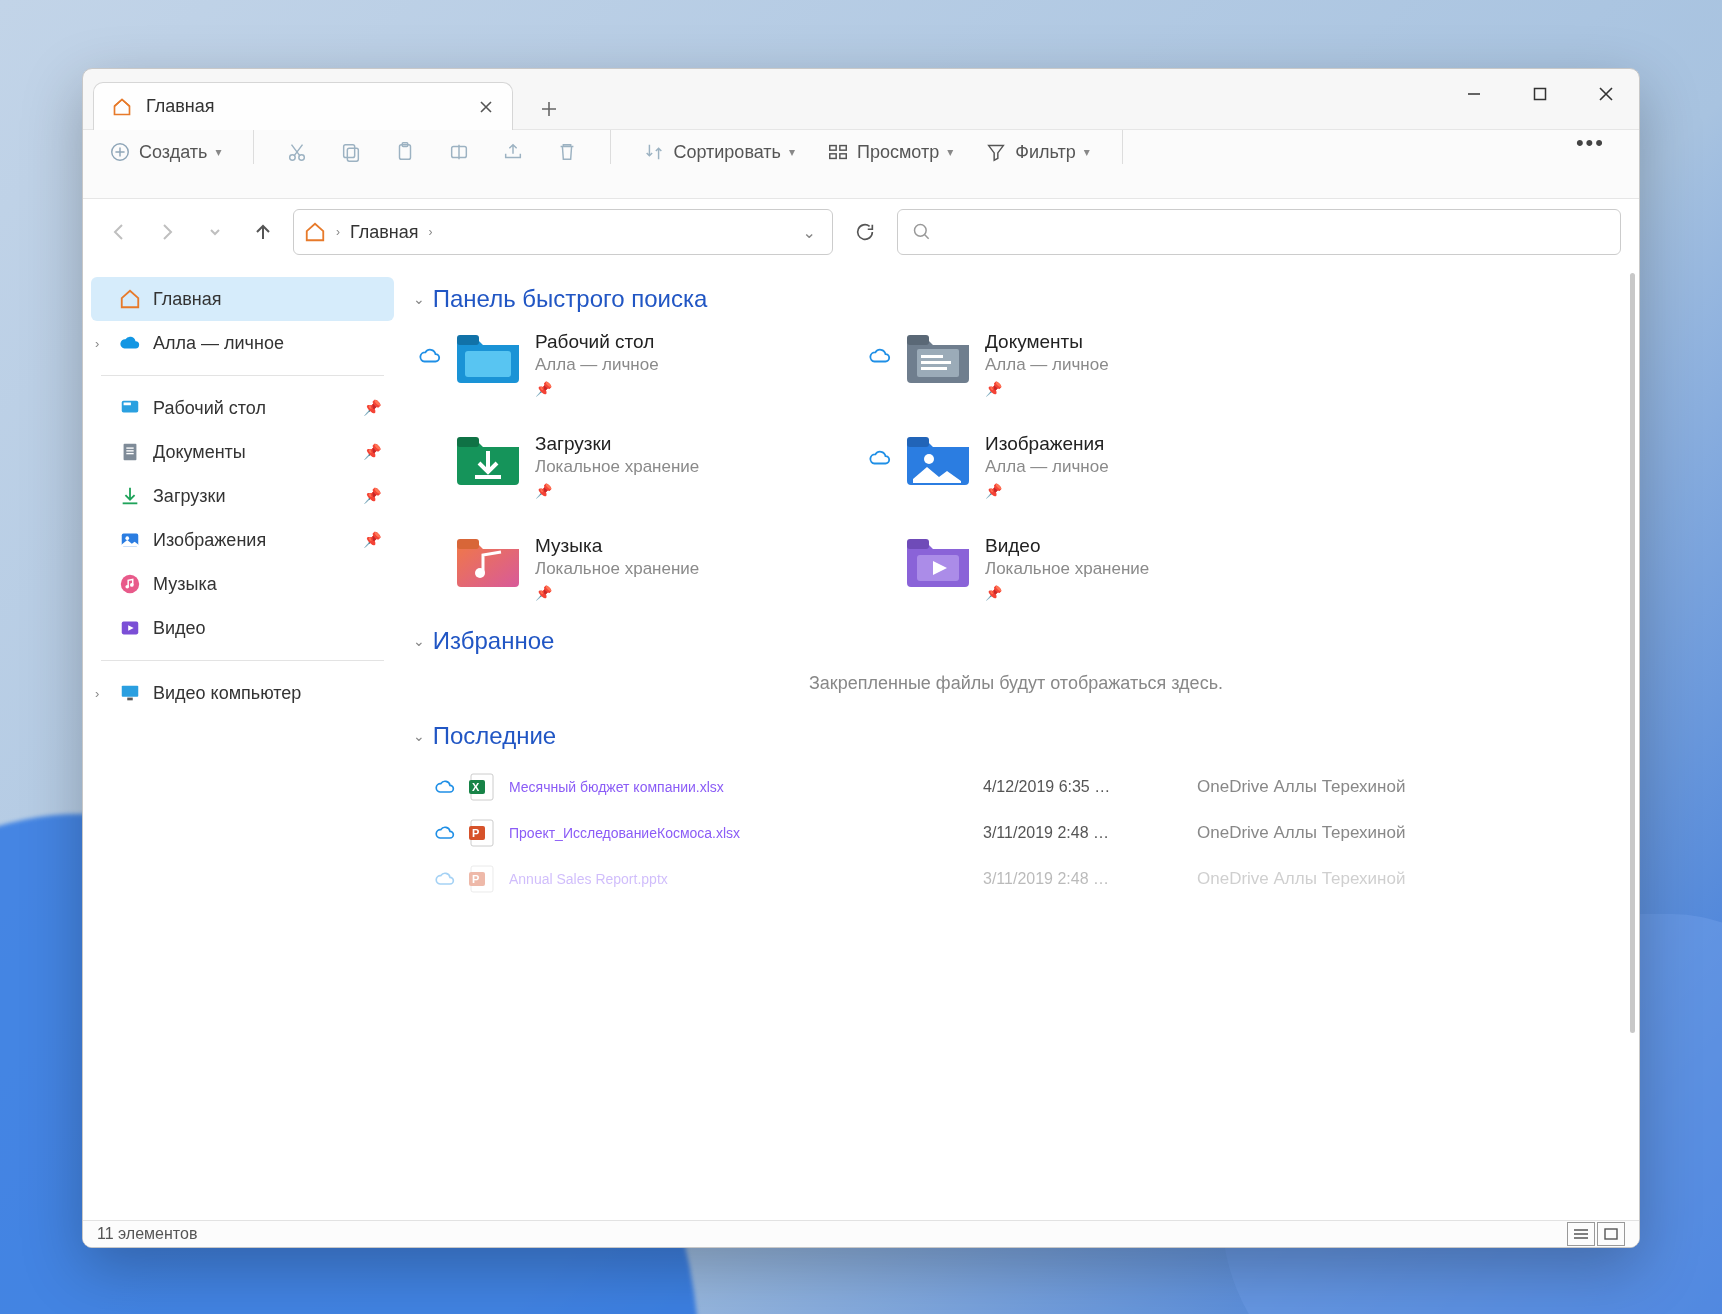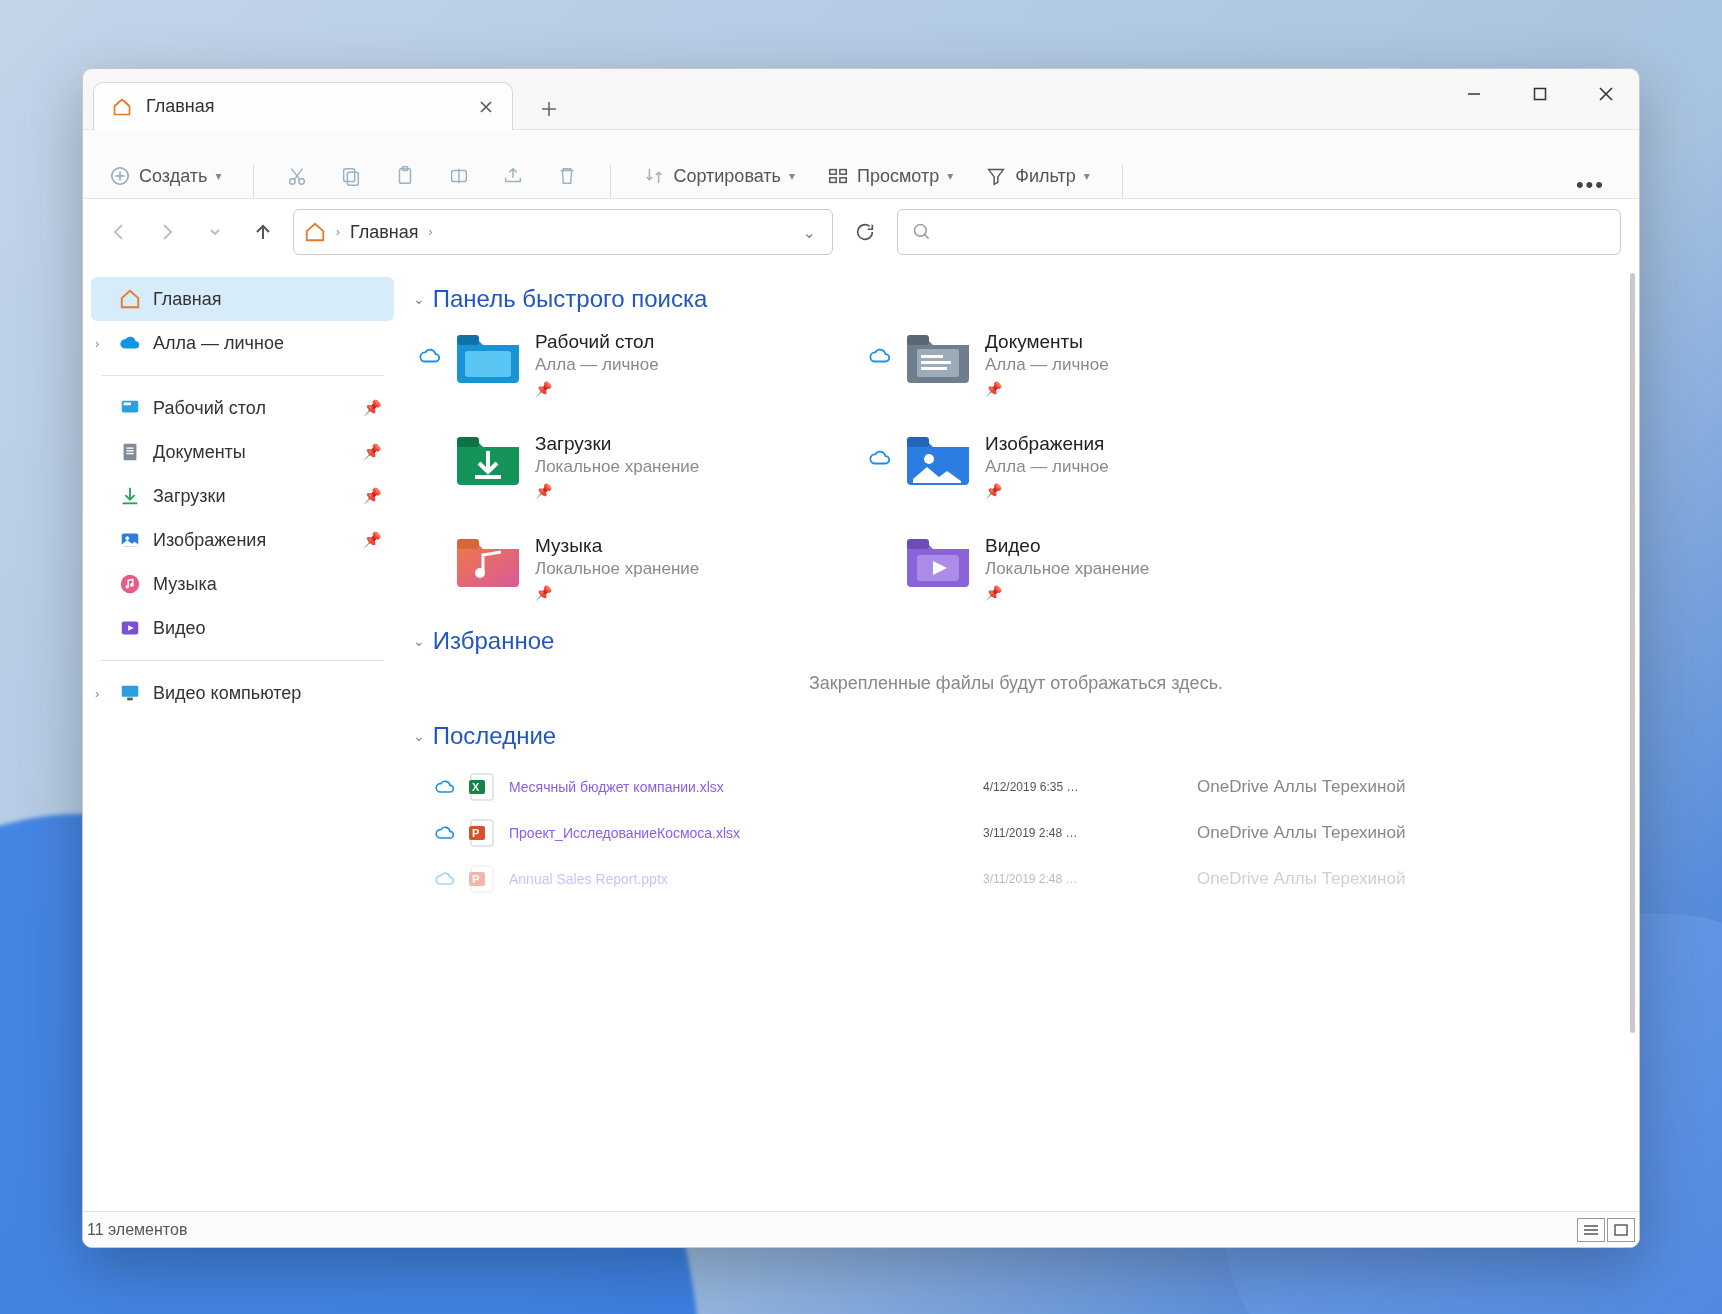--- a/index.html
+++ b/index.html
@@ -8,21 +8,21 @@
 .bg-shape2{position:absolute;width:600px;height:500px;background:#6b9be6;border-radius:600px 300px 500px 400px;bottom:-100px;right:-100px;opacity:.6}
 .window{position:absolute;left:82px;top:68px;width:1558px;height:1180px;background:#f7f7f7;border:1px solid #c8c8c8;border-radius:10px;box-shadow:0 20px 60px rgba(0,0,0,.25);overflow:hidden;display:flex;flex-direction:column}
 .titlebar{height:60px;display:flex;align-items:flex-end;position:relative}
 .tab{height:48px;background:#fefefe;border:1px solid #d6d6d6;border-bottom:none;border-radius:10px 10px 0 0;margin-left:10px;display:flex;align-items:center;padding:0 12px 0 18px;gap:14px;width:420px;position:relative;top:1px}
 .tab .icon{width:20px;height:20px}
 .tab-title{font-size:18px;color:#333}
 .tab-close{margin-left:auto;width:28px;height:28px;display:flex;align-items:center;justify-content:center;color:#555;font-size:16px}
 .newtab{width:40px;height:40px;display:flex;align-items:center;justify-content:center;color:#666;font-size:20px;margin-left:16px}
 .winbtns{position:absolute;right:0;top:0;display:flex;height:50px}
 .winbtn{width:66px;display:flex;align-items:center;justify-content:center;color:#333}
-.toolbar{height:70px;background:#fbfbfb;border-top:1px solid #e6e6e6;border-bottom:1px solid #e6e6e6;display:flex;align-items:flex-end;padding:0 16px;gap:12px}
+.toolbar{height:70px;background:#fbfbfb;border-top:1px solid #e6e6e6;border-bottom:1px solid #e6e6e6;display:flex;align-items:flex-start;padding:0 16px;gap:12px}
 .tbtn{height:44px;display:flex;align-items:center;gap:8px;padding:0 10px;color:#6e6e6e;border-radius:4px}
 .tbtn svg{width:22px;height:22px}
 .tbtn-label{font-size:18px;color:#555}
 .chev{color:#888;font-size:12px}
 .sep{width:1px;height:34px;background:#ddd;margin:0 10px}
 .more{margin-left:auto;font-size:22px;letter-spacing:2px;color:#444;padding:0 18px}
 .navrow{height:66px;background:#fff;display:flex;align-items:center;padding:0 18px;gap:12px}
 .navbtn{width:36px;height:36px;display:flex;align-items:center;justify-content:center;color:#777}
 .navbtn.dis{color:#bfbfbf}
 .adrbar{flex:0 0 540px;height:46px;border:1px solid #ccc;border-radius:6px;display:flex;align-items:center;padding:0 10px;gap:10px;background:#fff}
@@ -52,24 +52,24 @@
 .folder-icon{width:70px;height:58px;flex:0 0 70px}
 .qtext{display:flex;flex-direction:column;gap:2px;padding-top:4px}
 .qtitle{font-size:19px;color:#222}
 .qsub{font-size:17px;color:#8a8a8a}
 .qpin{color:#999;font-size:14px;margin-top:4px}
 .empty{text-align:center;color:#888;font-size:18px;margin:18px 0 28px 0}
 .recent-row{display:flex;align-items:center;height:46px;gap:14px;padding-left:22px}
 .recent-row .rcloud{width:20px;color:#1f8fe6}
 .recent-row .ricon{width:26px;height:30px}
 .rname{font-size:14px;color:#8b5cf6;width:460px}
-.rdate{font-size:12px;color:#555;width:200px}
+.rdate{font-size:16px;color:#555;width:200px}
 .rloc{font-size:17px;color:#888}
 .cutrow{opacity:.4}
-.statusbar{height:36px;border-top:1px solid #e2e2e2;background:#fcfcfc;display:flex;align-items:center;padding:0 4px;position:absolute;bottom:0;left:0;right:0}
+.statusbar{height:27px;border-top:1px solid #e2e2e2;background:#fcfcfc;display:flex;align-items:center;padding:0 14px;position:absolute;bottom:0;left:0;right:0}
 .status-text{font-size:16px;color:#555}
 .viewbtns{margin-left:auto;display:flex;gap:2px}
 .vbtn{width:28px;height:24px;border:1px solid #999;display:flex;align-items:center;justify-content:center}
 .scrollbar{position:absolute;right:4px;top:8px;width:5px;height:760px;background:#c8c8c8;border-radius:3px}
 svg{display:block}
 </style>
 </head>
 <body>
 
 <div class="bg-shape1"></div>

